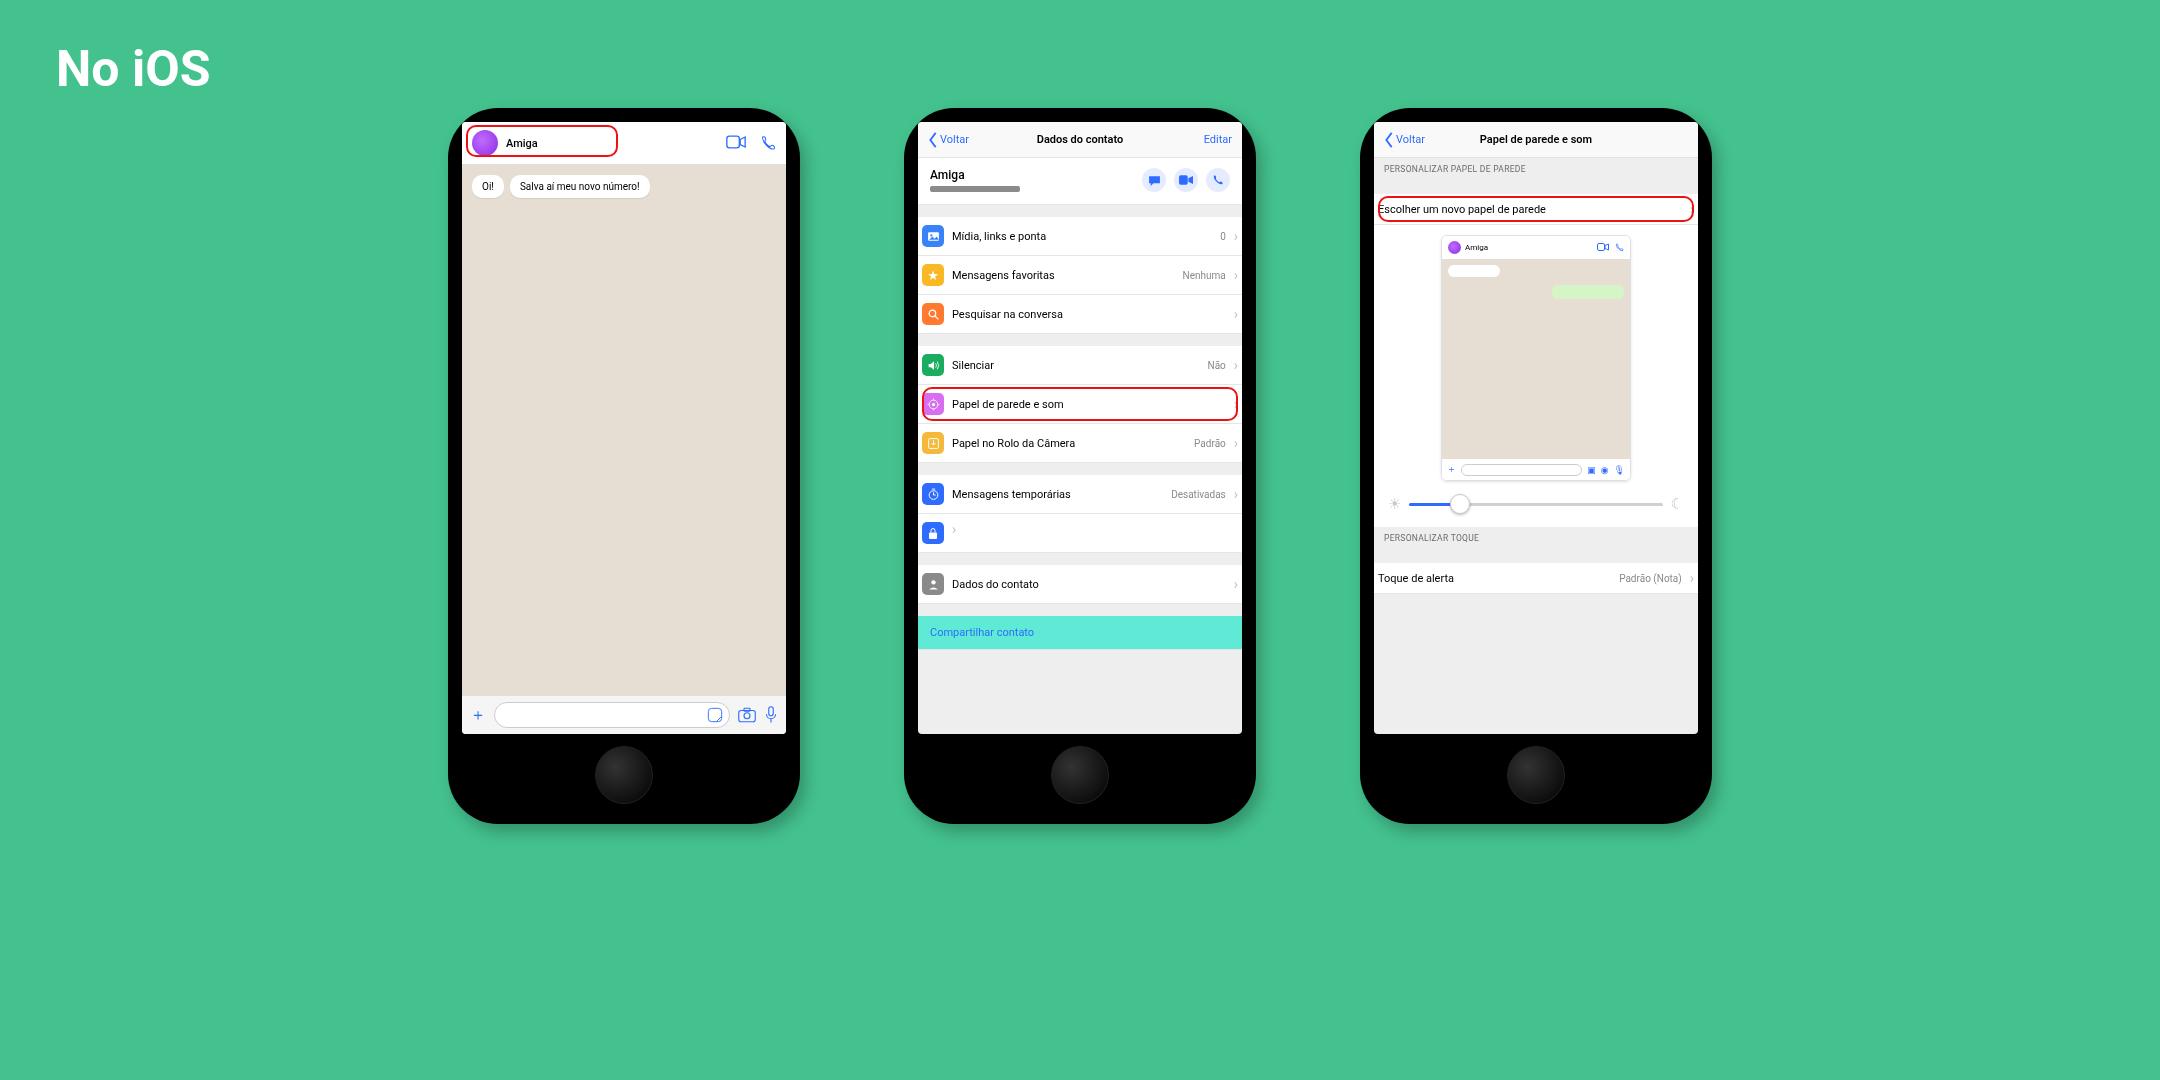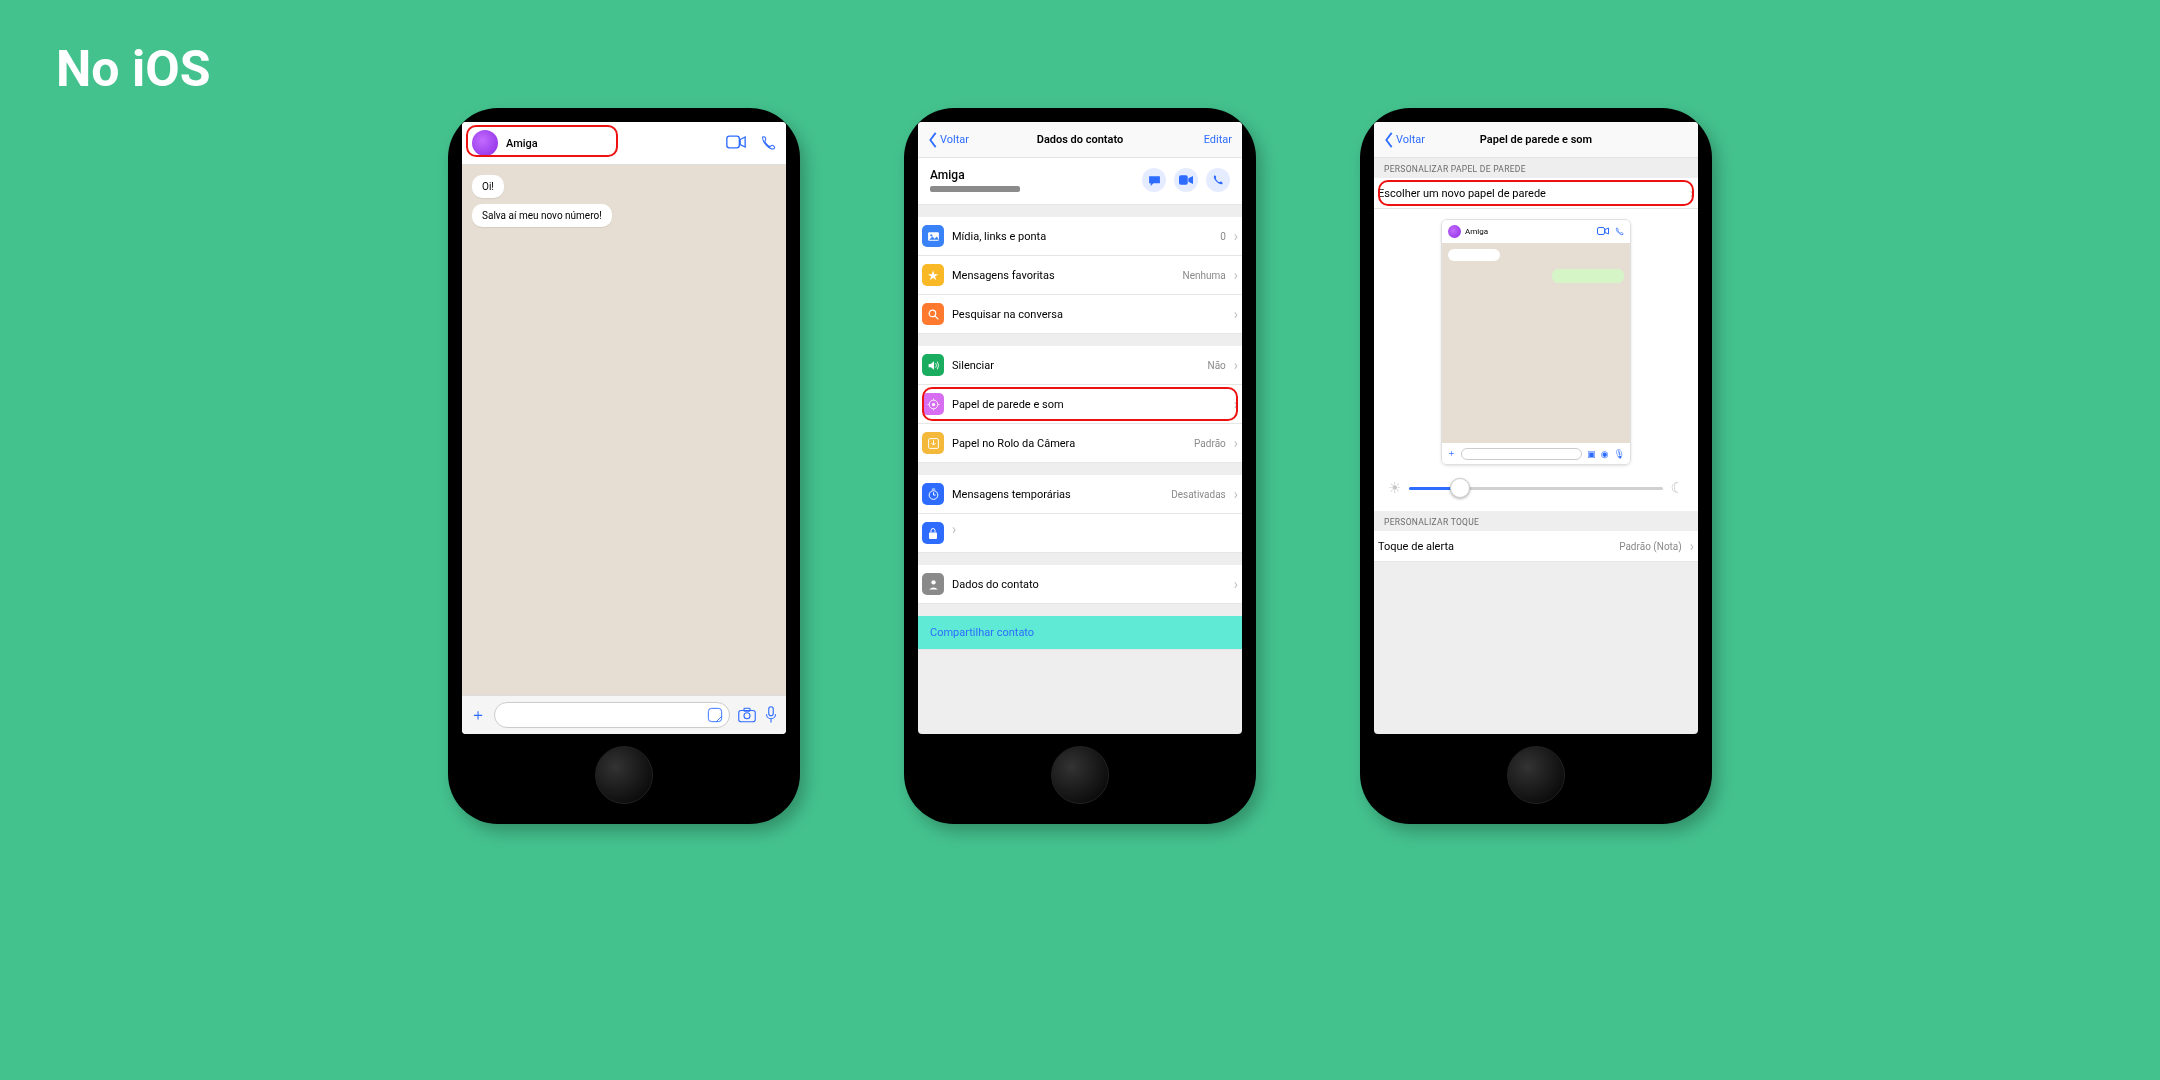--- a/index.html
+++ b/index.html
@@ -8,36 +8,36 @@
 .phones { position:absolute; top:108px; left:0; right:0; display:flex; justify-content:center; gap:104px; }
 .phone { width:352px; height:716px; background:#000; border-radius:50px; padding:14px; position:relative; box-shadow:6px 8px 16px rgba(0,0,0,.25); }
 .phone::after { content:""; position:absolute; bottom:20px; left:50%; transform:translateX(-50%); width:56px; height:56px; border-radius:50%; background:radial-gradient(circle at 35% 35%,#333,#000); border:1px solid #222; }
 .screen { width:100%; height:612px; background:#fff; border-radius:4px; overflow:hidden; display:flex; flex-direction:column; font-size:11px; color:#000; }
 
 
 .nav { display:flex; align-items:center; justify-content:space-between; padding:8px 10px; border-bottom:1px solid #e3e3e3; background:#f9f9f9; min-height:36px; }
 .nav-back { color:#2e6cff; display:flex; align-items:center; gap:2px; cursor:pointer; }
 .nav-title { font-weight:600; position:absolute; left:50%; transform:translateX(-50%); }
 .nav-right { color:#2e6cff; cursor:pointer; }
-.section-label { background:#eee; color:#6b6b6b; font-size:8.5px; padding:6px 10px 4px; text-transform:uppercase; letter-spacing:.3px; }
+.section-label { background:#eee; color:#6b6b6b; font-size:8.5px; padding:6px 10px 20px; text-transform:uppercase; letter-spacing:.3px; }
 .row { display:flex; align-items:center; gap:8px; padding:8px 4px; background:#fff; border-bottom:.5px solid #e6e6e6; position:relative; }
 .row .label { flex:1; }
 .row .value { color:#8a8a8a; font-size:10px; }
 .chev { color:#c0c0c0; font-size:14px; line-height:1; }
 .icon-box { width:22px; height:22px; border-radius:5px; display:flex; align-items:center; justify-content:center; color:#fff; font-size:13px; }
 .red-ring { position:absolute; border:2px solid #e11; border-radius:10px; pointer-events:none; }
 .spacer { background:#eee; height:12px; }
 .link-row { padding:10px 12px; color:#2e6cff; background:#5eead4; border-bottom:.5px solid #e6e6e6; cursor:pointer; }
 
 
 .chat-header { display:flex; align-items:center; gap:8px; padding:8px 10px; background:#fff; border-bottom:1px solid #ddd; position:relative; }
 .avatar { width:26px; height:26px; border-radius:50%; background:radial-gradient(circle at 40% 40%,#c36bff,#8a2be2); }
 .chat-title { font-weight:500; }
 .chat-actions { margin-left:auto; display:flex; gap:14px; color:#2e6cff; }
-.chat-body { flex:1; background:#e6ded3; padding:10px; display:flex; flex-direction:column; gap:6px; }
+.chat-body { flex:1; background:#e6ded3; padding:10px; display:flex; flex-direction:row; gap:6px; }
 .bubble { background:#fff; border-radius:10px; padding:6px 10px; font-size:10px; align-self:flex-start; max-width:80%; box-shadow:0 1px 1px rgba(0,0,0,.08); }
 .chat-input-bar { display:flex; align-items:center; gap:8px; padding:6px 8px; background:#f5f5f5; border-top:1px solid #ddd; }
 .chat-input { flex:1; height:26px; border:1px solid #ccc; border-radius:13px; background:#fff; position:relative; }
 .chat-input .sticker { position:absolute; right:6px; top:4px; color:#2e6cff; }
 .ci-icon { color:#2e6cff; font-size:16px; }
 
 
 .contact-head { display:flex; align-items:center; padding:10px 12px 12px; gap:8px; background:#fff; border-bottom:.5px solid #e6e6e6; }
 .contact-name { font-weight:500; font-size:12px; }
 .contact-sub { width:90px; height:6px; background:#8b8b8b; border-radius:2px; margin-top:4px; }

